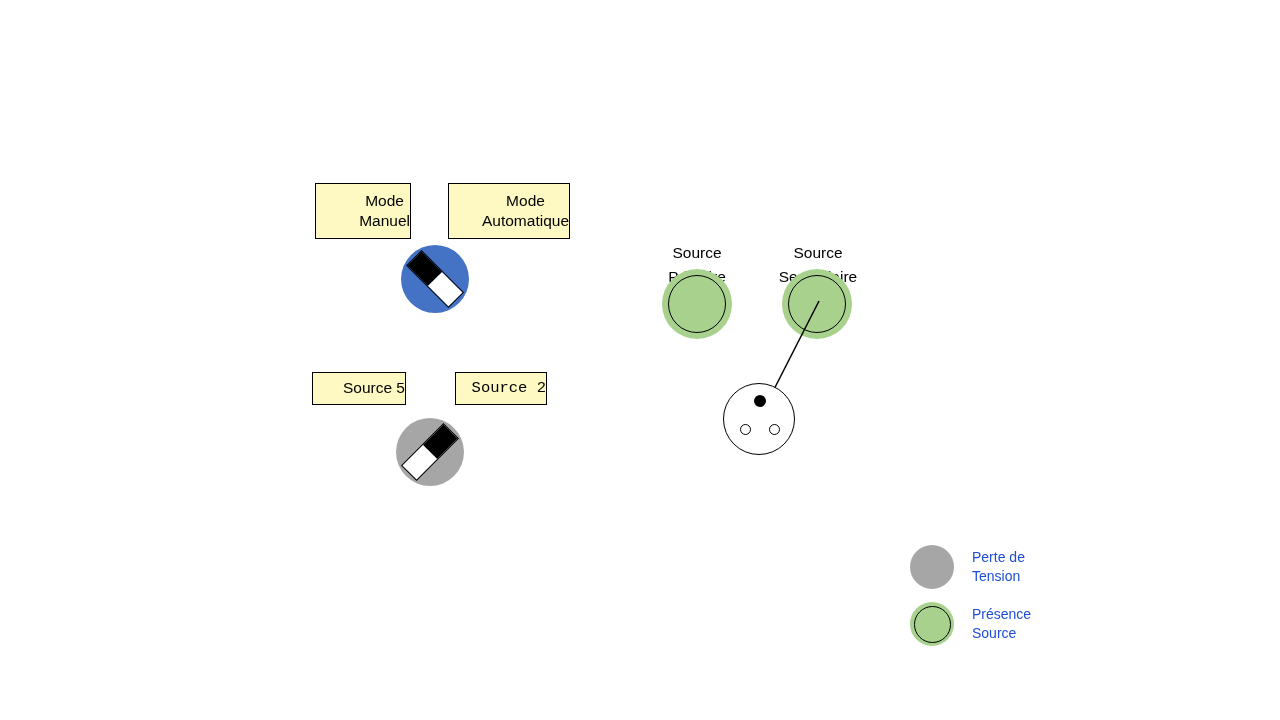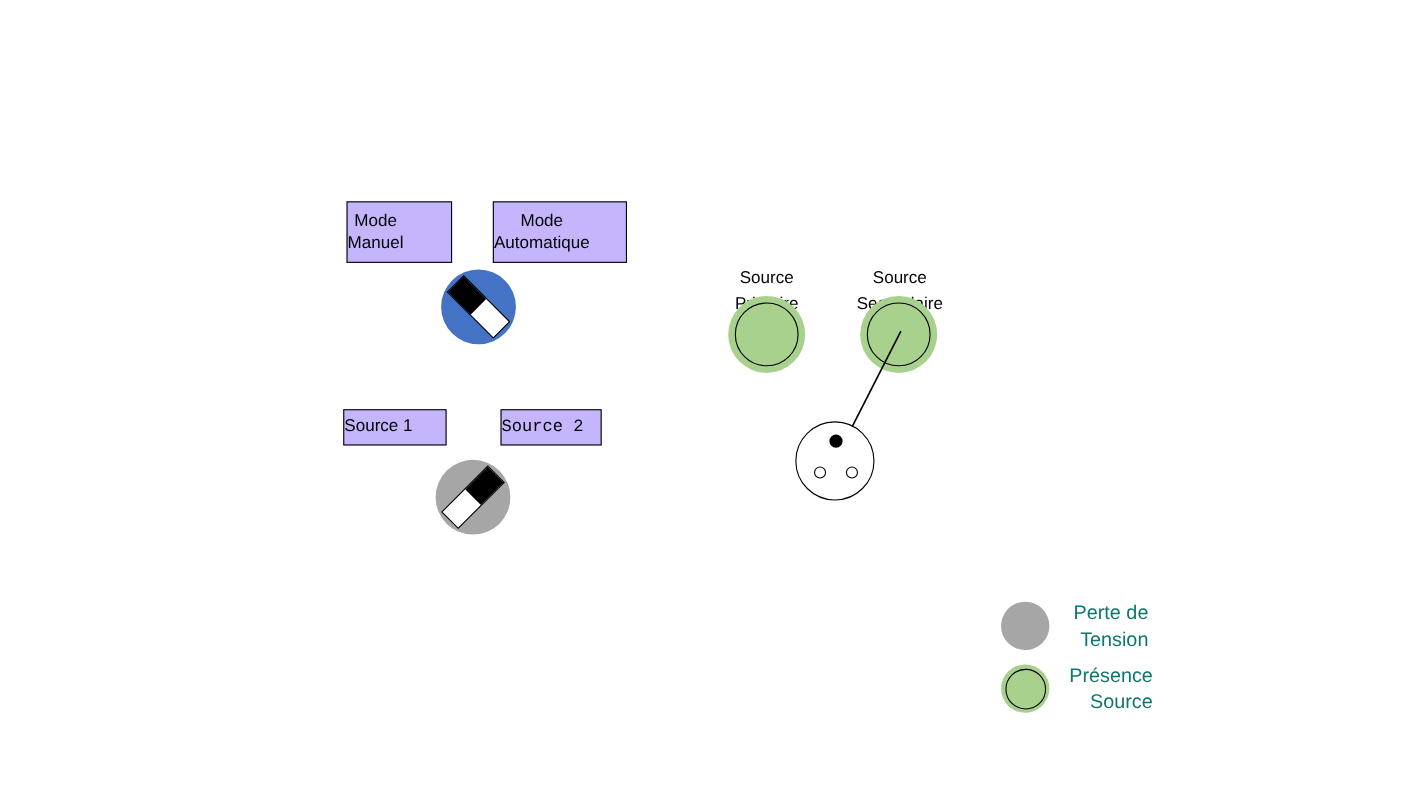--- a/index.html
+++ b/index.html
@@ -20,24 +20,24 @@
     position: absolute;
     left: 0; top: 0;
     width: 1280px;
     height: 720px;
   }
 
   
   .labelbox {
     position: absolute;
     border: 1.4px solid #000000;
-    background: #c4b5fd;
+    background: #fef9c3;
     display: flex;
     align-items: center;
-    justify-content: flex-start;
+    justify-content: flex-end;
     text-align: center;
     font-size: 15.5px;
     line-height: 1.32;
     color: #000000;
     box-sizing: border-box;
     white-space: pre-line;
   }
 
   
   .caption {
@@ -133,25 +133,25 @@
   }
   .legend-swatch .ring {
     position: absolute;
     left: 50%;
     top: 50%;
     border-radius: 50%;
     border: 1.3px solid #000000;
     box-sizing: border-box;
   }
   .legend-text {
-    font-size: 18px;
+    font-size: 14px;
     line-height: 1.35;
-    text-align: right;
+    text-align: left;
     white-space: pre-line;
-    color: #0f766e;
+    color: #1d4ed8;
   }
 </style>
 </head>
 <body>
 
 <div id="canvas">
 
   <div class="labelbox" style="left:315px; top:183px; width:96px; height:56px;">
     <span>Mode
 Manuel</span>
@@ -163,21 +163,21 @@
   </div>
 
   <div class="switch" style="left:401px; top:245px; width:68px; height:68px; background:#4472C4;">
     <div class="bar" style="transform: rotate(-45deg);">
       <div class="half-dark"></div>
       <div class="half-light"></div>
     </div>
   </div>
 
   <div class="labelbox" style="left:312px; top:372px; width:94px; height:33px;">
-    <span>Source 1</span>
+    <span>Source 5</span>
   </div>
 
   <div class="labelbox" style="left:455px; top:372px; width:92px; height:33px;font-family:Liberation Mono, monospace;">
     <span>Source 2</span>
   </div>
 
   <div class="switch" style="left:396px; top:418px; width:68px; height:68px; background:#A6A6A6;">
     <div class="bar" style="transform: rotate(45deg);">
       <div class="half-dark"></div>
       <div class="half-light"></div>

